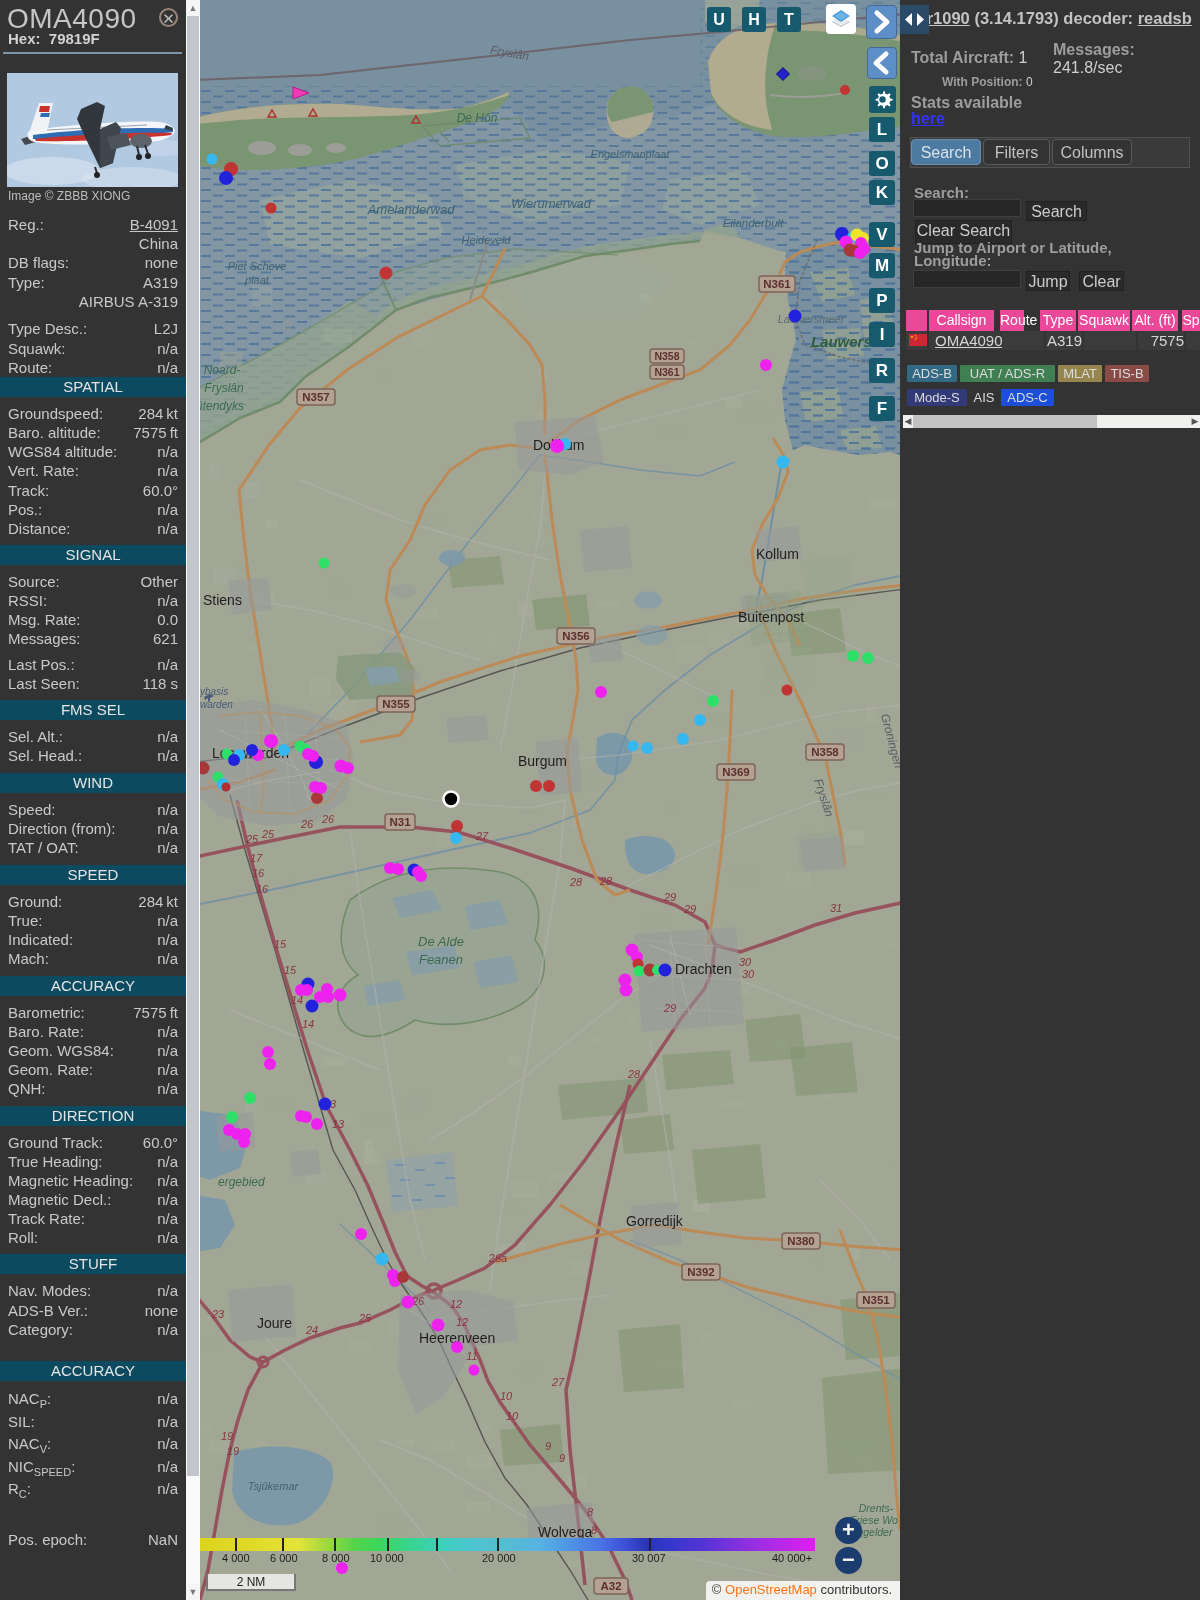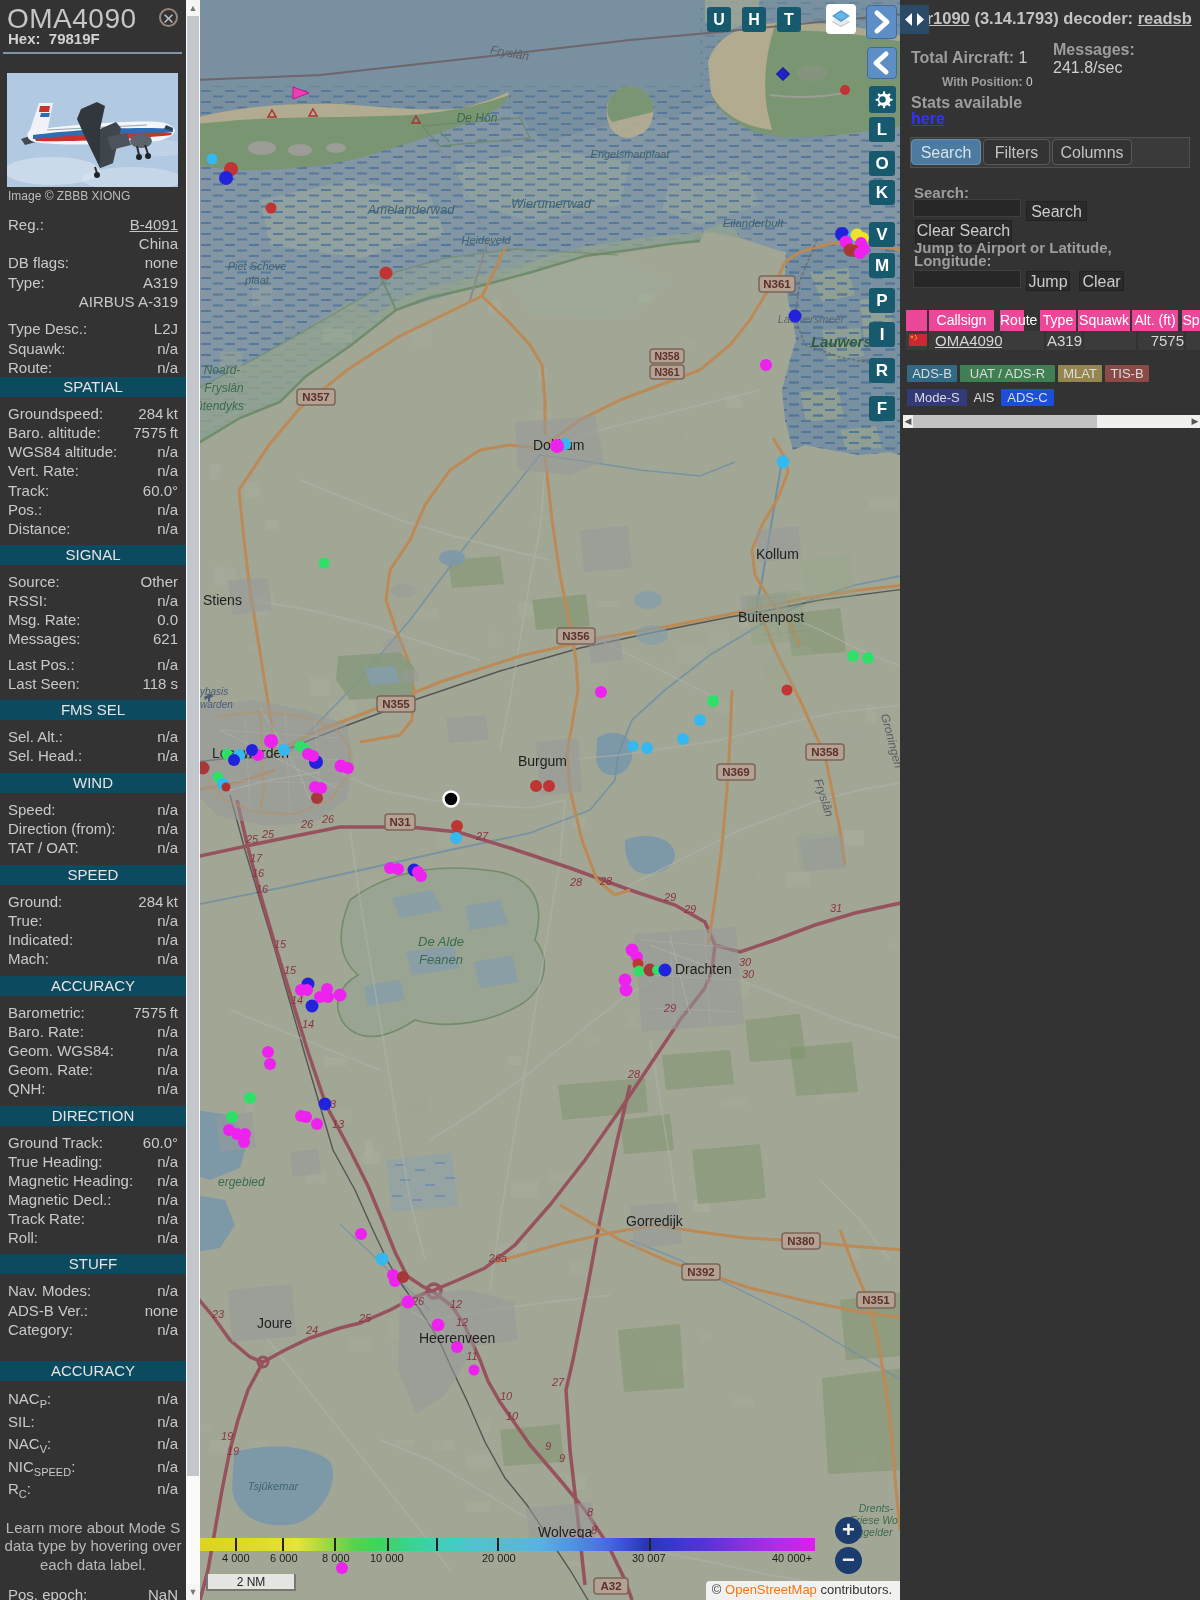--- a/index.html
+++ b/index.html
@@ -356,21 +356,20 @@
         </div>
     <div class="sb-row" style="height:22.5px;">
           <span class="l">NIC<sub class="s">SPEED</sub>:</span>
           <span class="r">n/a</span>
         </div>
     <div class="sb-row" style="height:22.5px;">
           <span class="l">R<sub class="s">C</sub>:</span>
           <span class="r">n/a</span>
         </div>
     <div style="height:17px"></div>
-    <div id="sb-learn">Learn more about Mode S<br>data type by hovering over<br>each data label.</div>
     <div style="height:11px"></div>
     <div class="sb-row">
           <span class="l">Pos. epoch:</span>
           <span class="r">NaN</span>
         </div>
     </div>
   </div>
   <div id="sb-scroll">
     <div class="sb-arrow" style="top:0;">▲</div>
     <div id="sb-thumb"></div>

